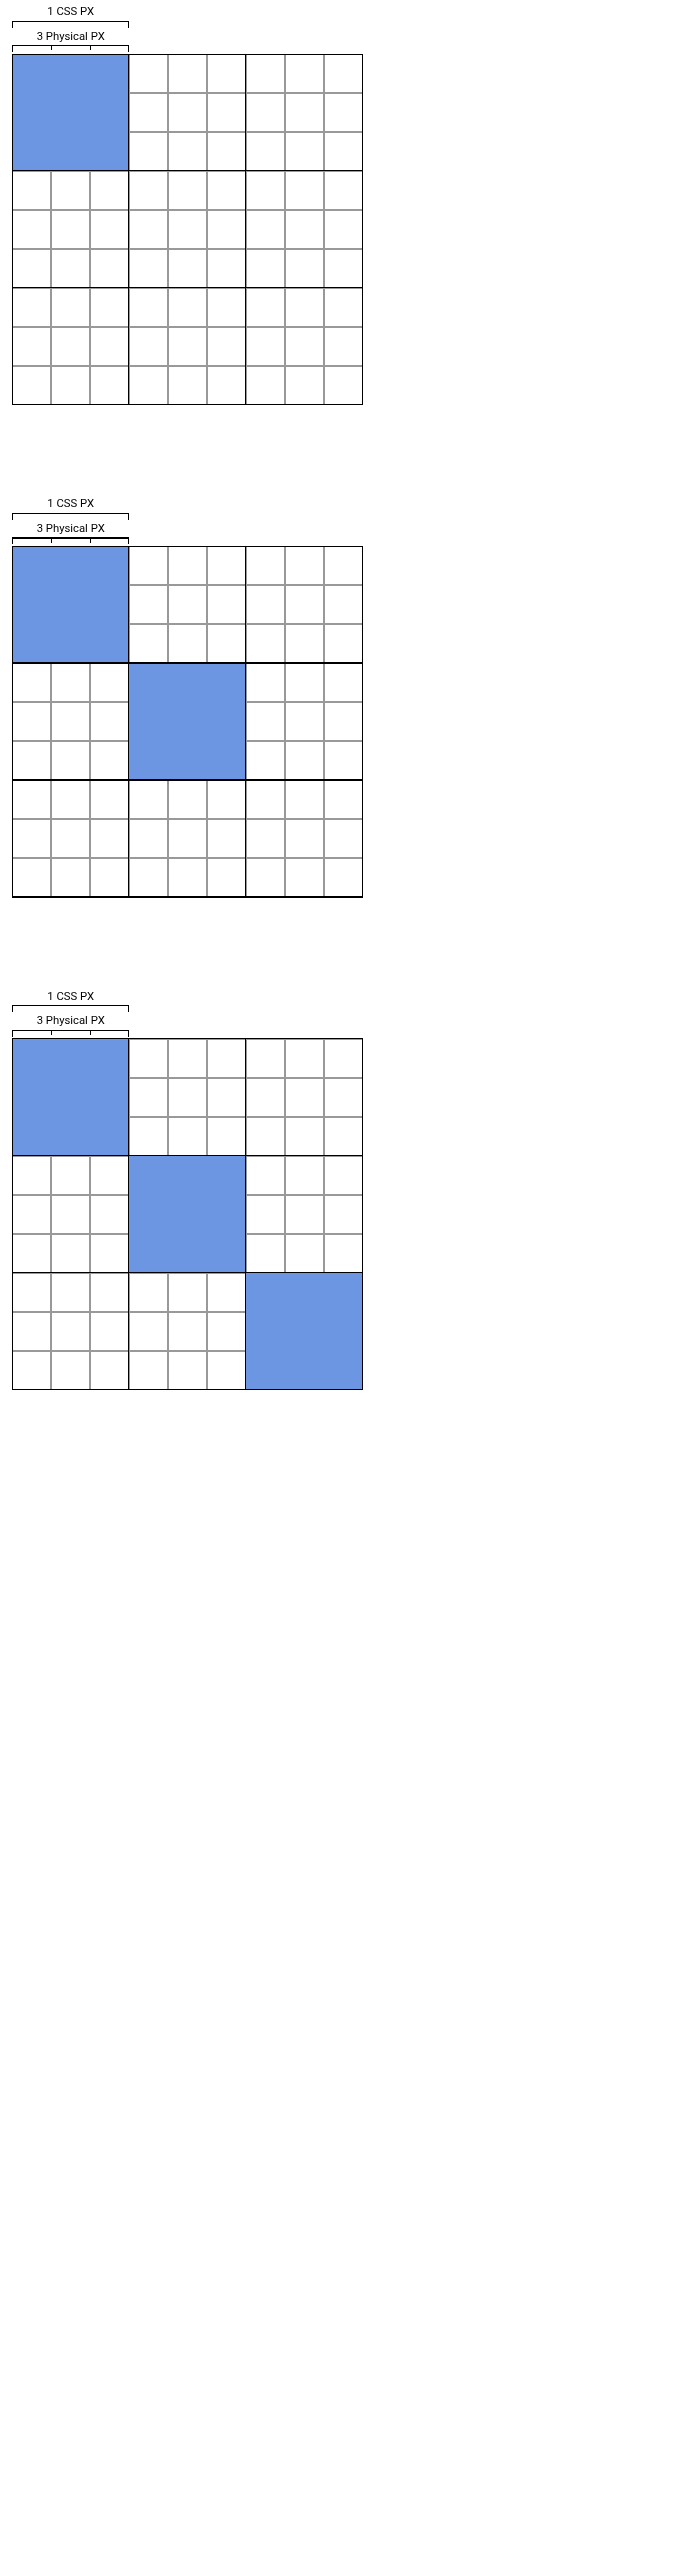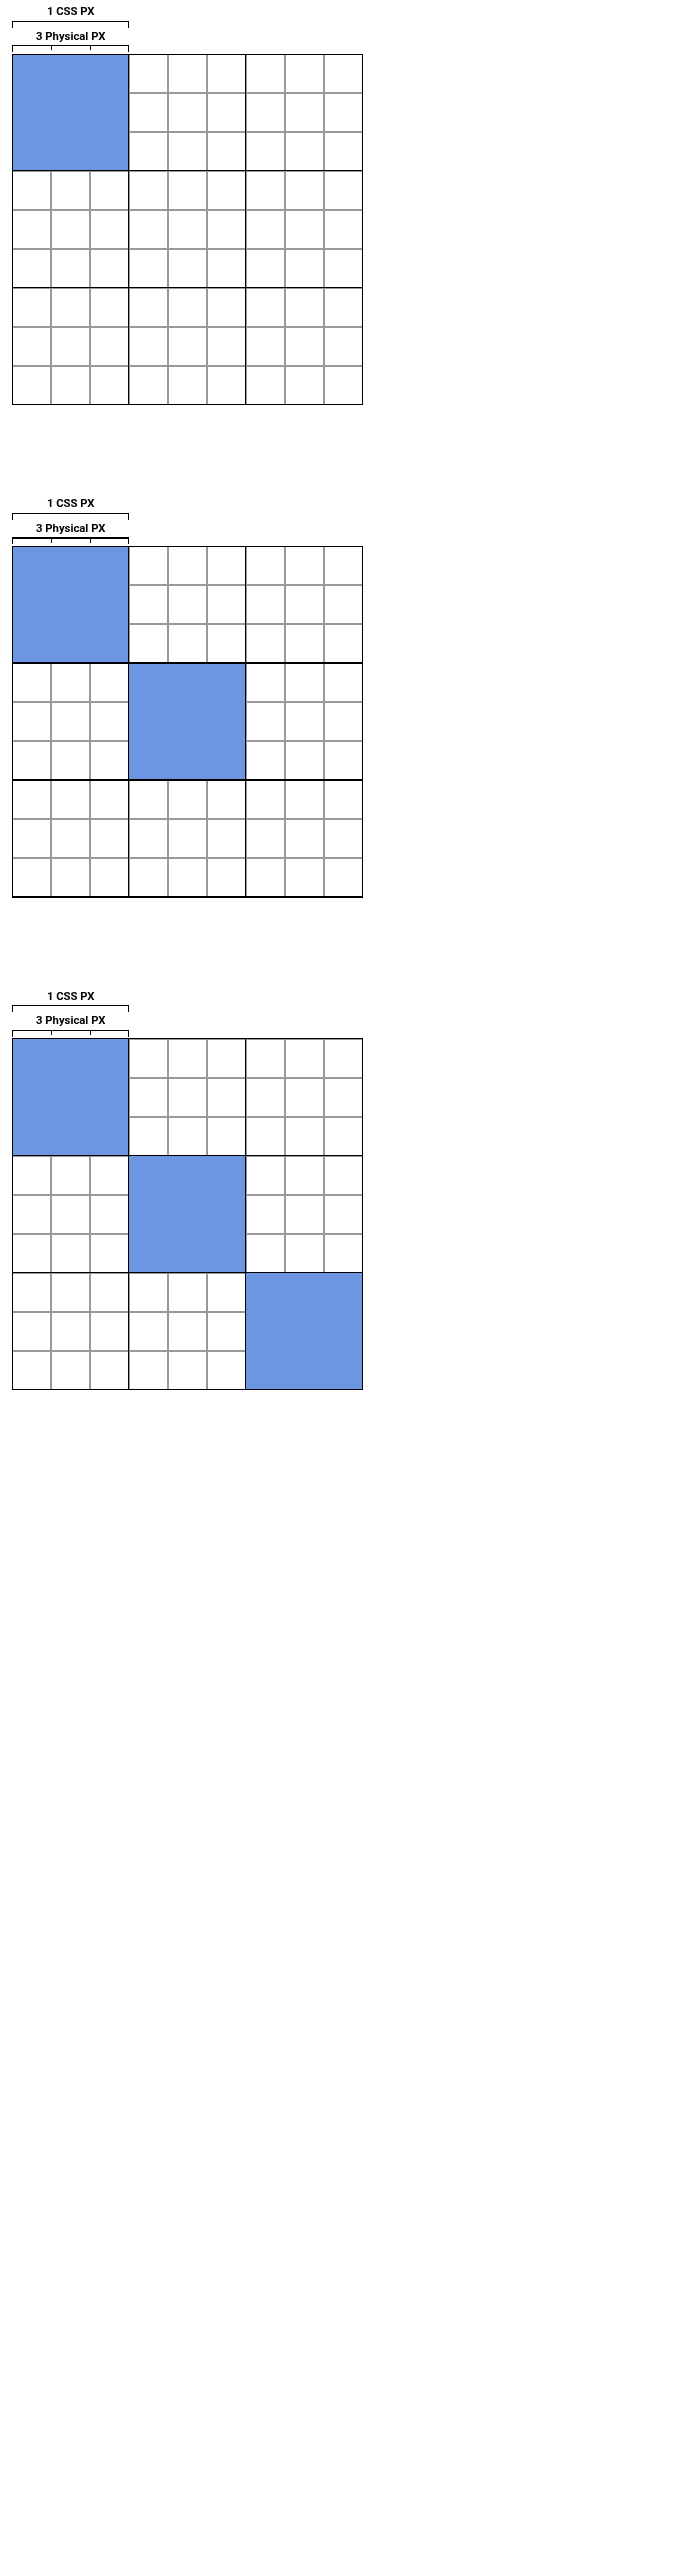--- a/index.html
+++ b/index.html
@@ -20,21 +20,21 @@
     .labels {
       position: relative;
       height: 49px;
       margin-left: 12.2px;
     }
     .label-group {
       position: absolute;
     }
     .label-text {
       font-size: 11.3px;
-      font-weight: 700;
+      font-weight: 400;
       text-align: center;
       color: #000;
       white-space: nowrap;
       margin-bottom: 2.6px;
     }
     .bracket {
       position: relative;
       height: 10.5px;
     }
     .bracket-line {

